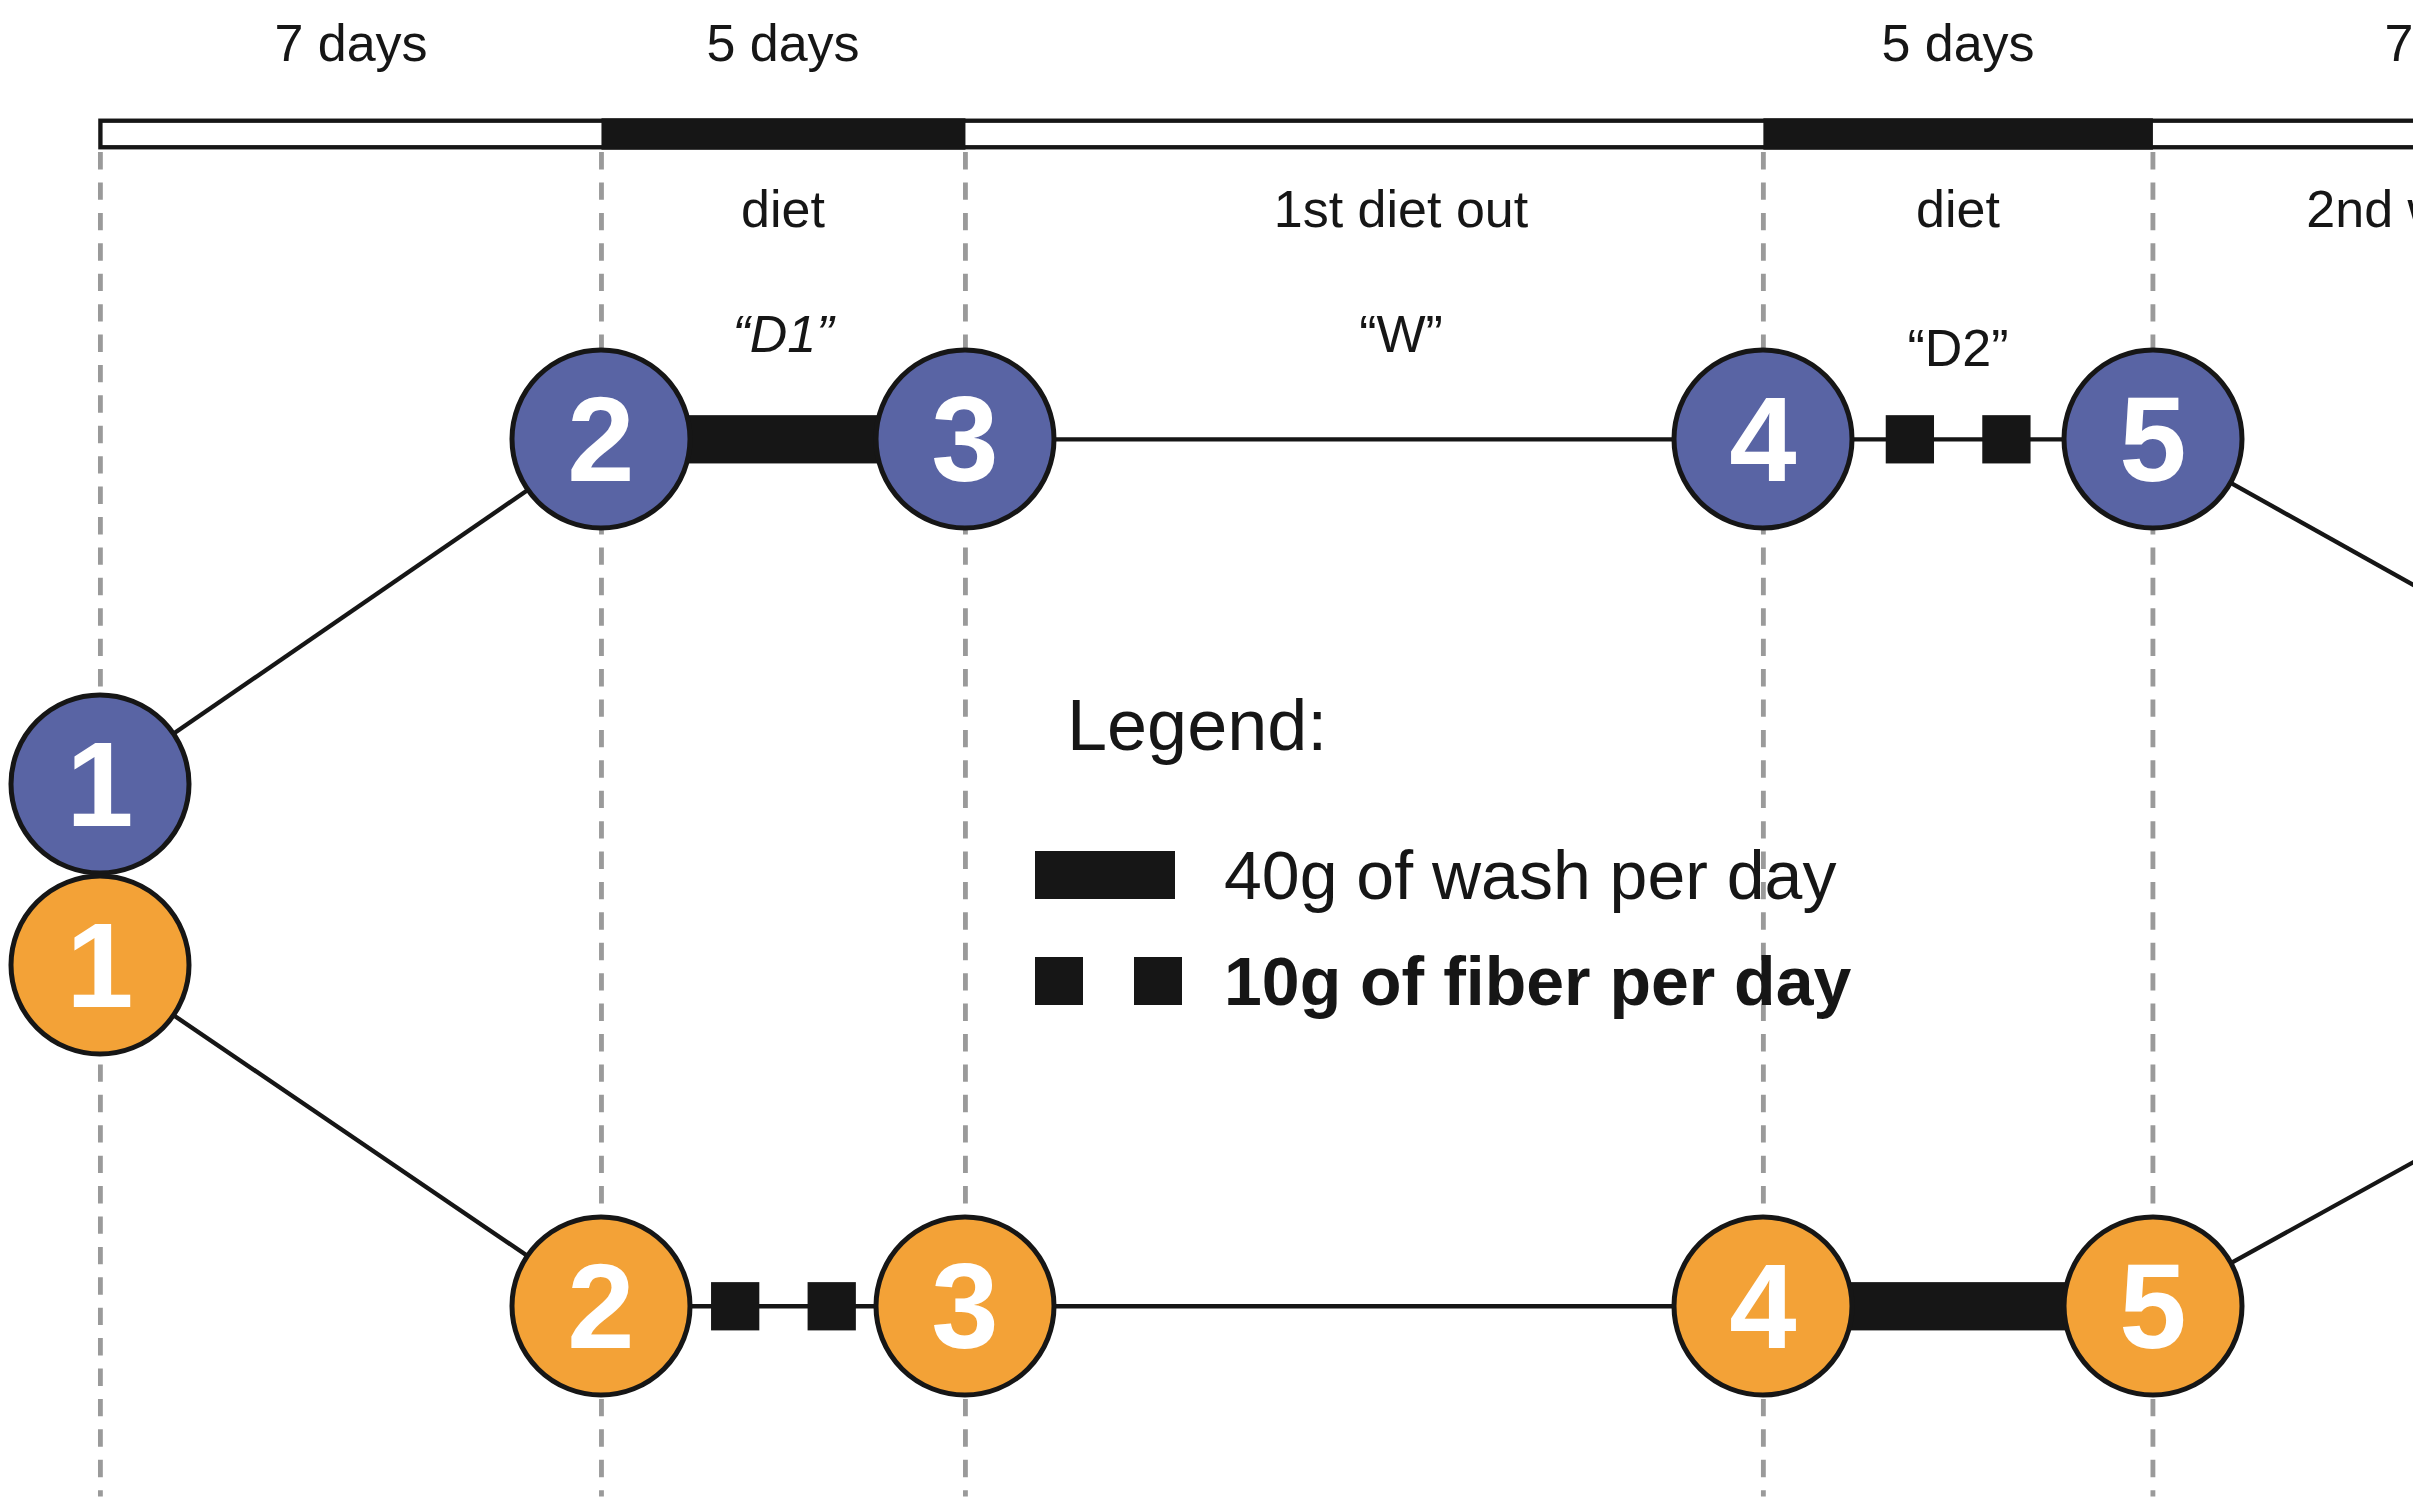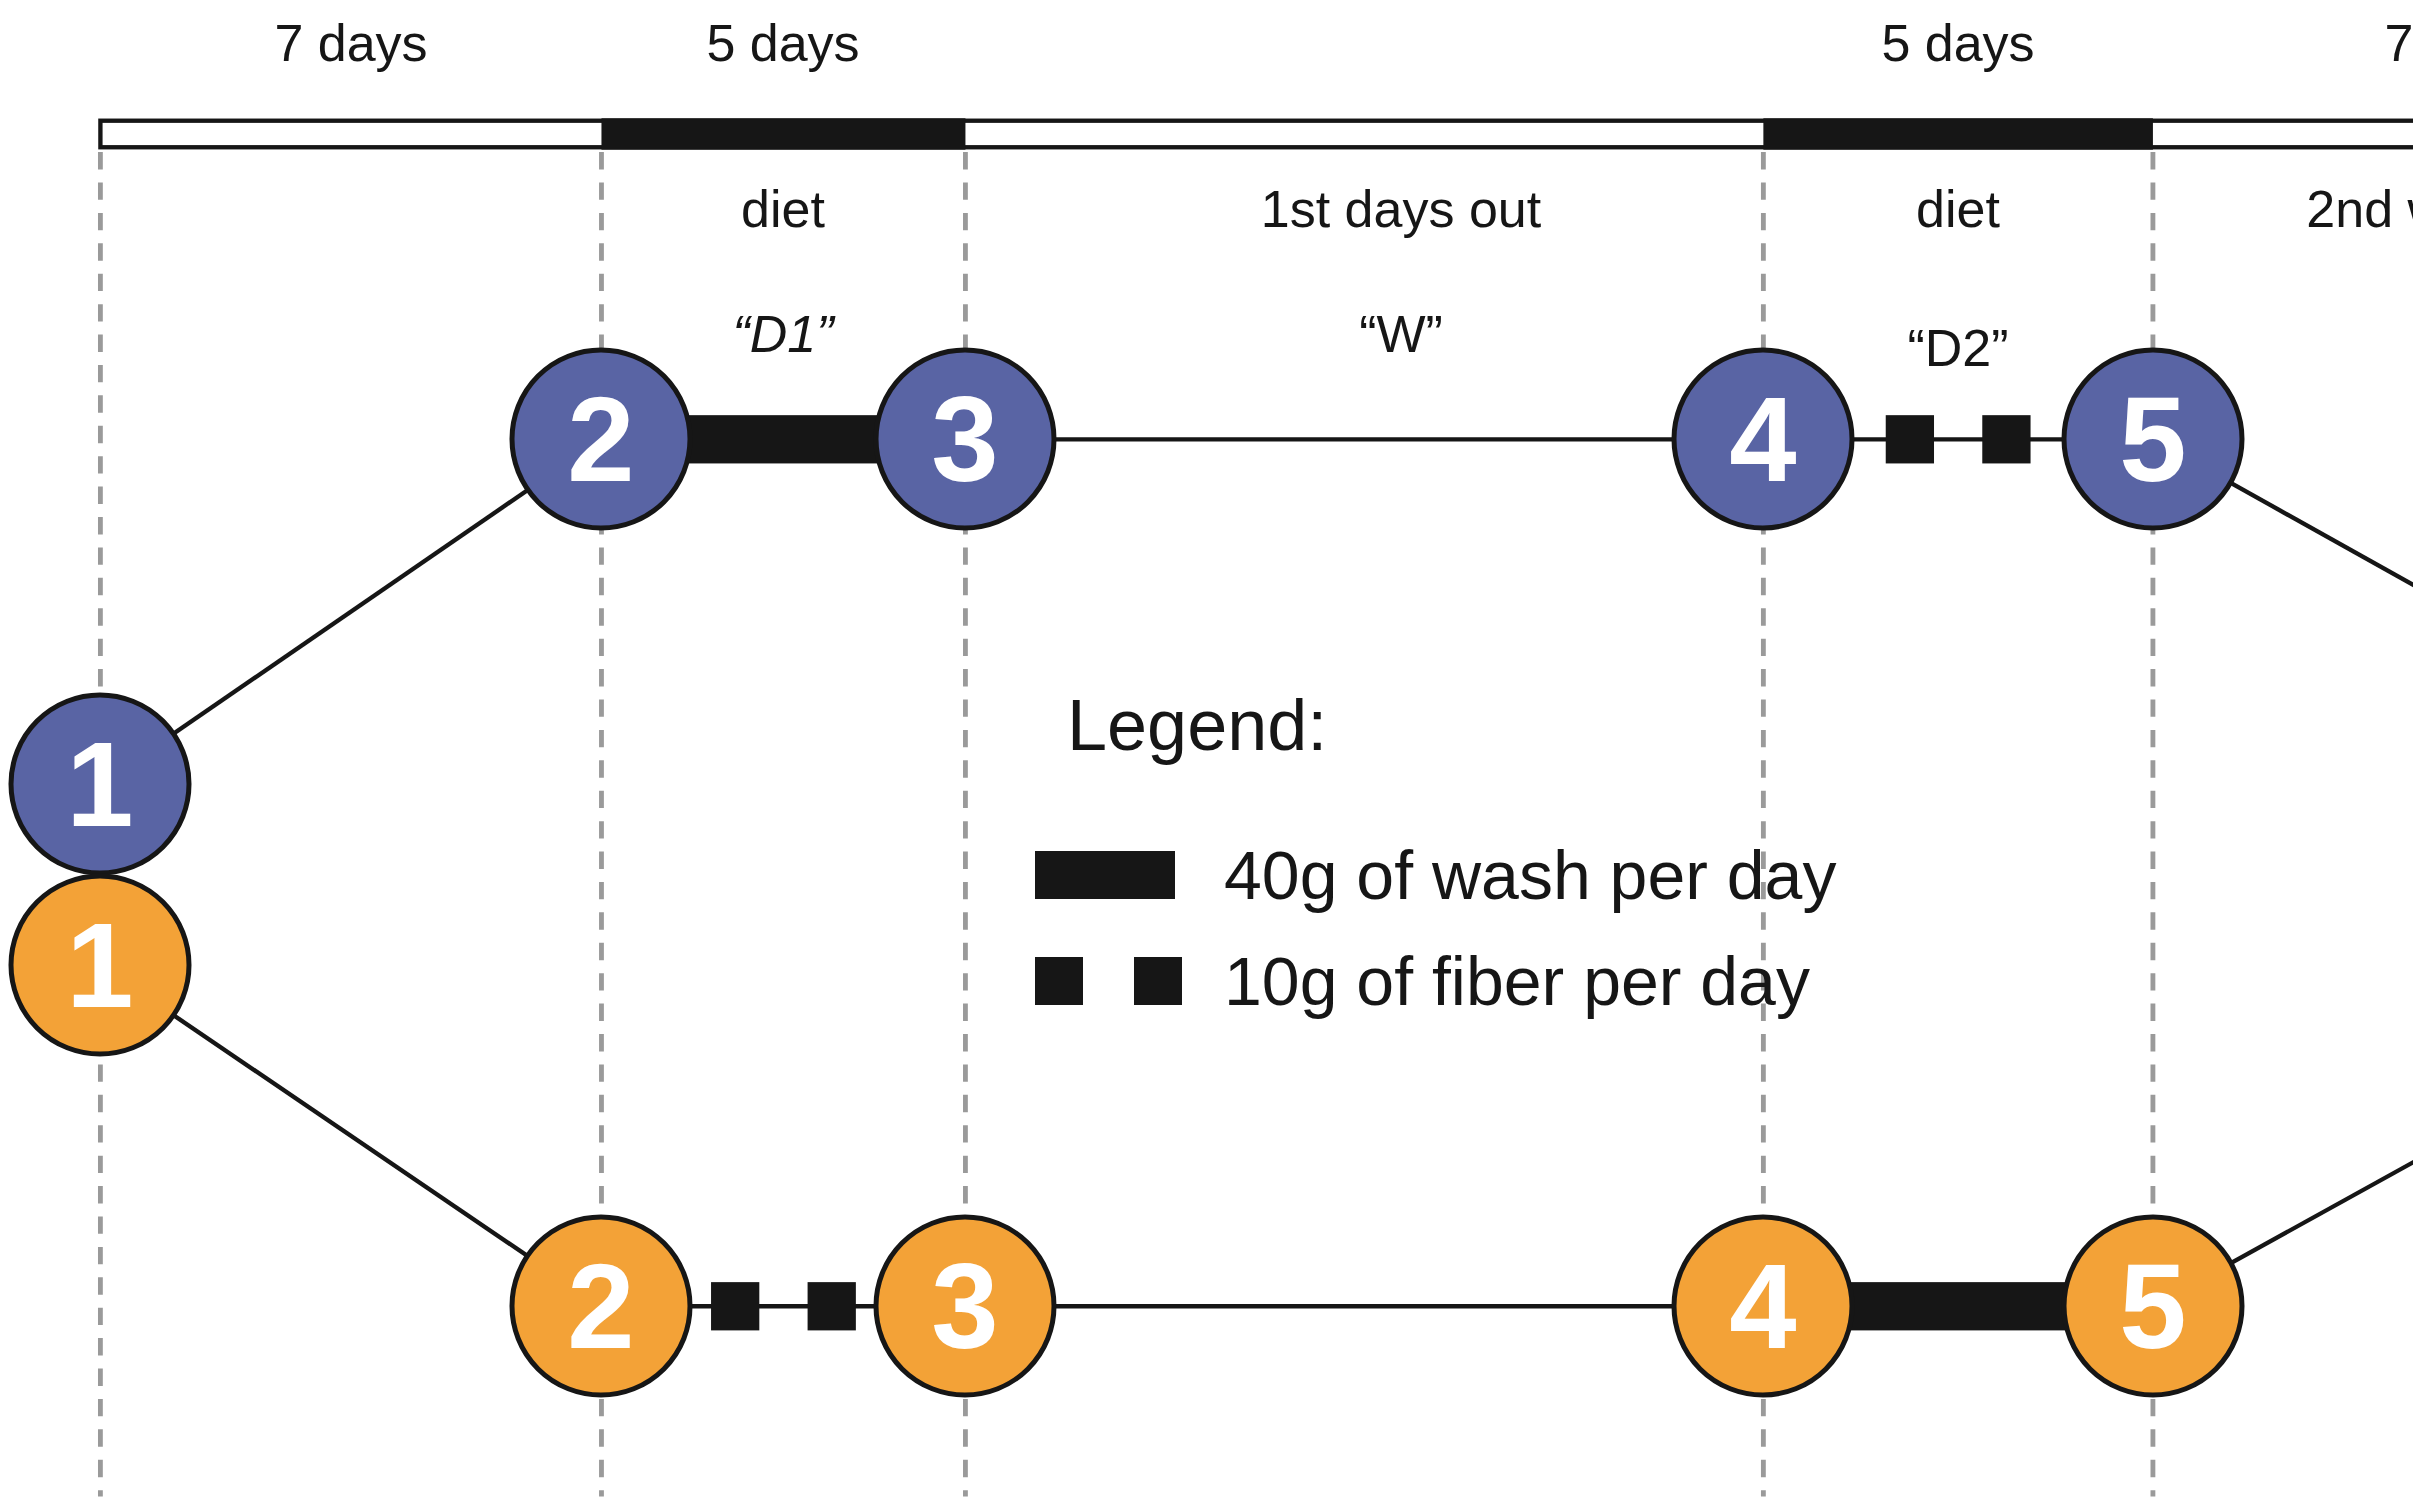--- a/index.html
+++ b/index.html
@@ -44,21 +44,21 @@
     position:absolute;left:1067px;top:725px;
     transform:translateY(-50%);
     font-size:72px;line-height:1;white-space:nowrap;
   }
   .legend-item-label{
     position:absolute;left:1224px;
     transform:translateY(-50%);
     font-size:68px;line-height:1;white-space:nowrap;
   }
   .legend-label-40g{top:875px;}
-  .legend-label-10g{top:981px;}
+  .legend-label-10g{top:981px;font-weight:bold;}
   .swatch-bar{
     position:absolute;left:1035px;top:851px;
     width:140px;height:48px;background:var(--ink);
   }
   .swatch-sq{
     position:absolute;top:957px;
     width:48px;height:48px;background:var(--ink);
   }
   .swatch-sq-a{left:1035px;}
   .swatch-sq-b{left:1134px;}
@@ -100,21 +100,21 @@
         <rect x="3828" y="2656" width="457" height="100" fill="#161616"></rect>
         <line x1="4460" y1="2706" x2="5736" y2="2000" stroke="#161616" stroke-width="9"></line>
       </g>
   </svg>
 
   <div class="layer" id="labels-layer">
       <div class="lbl" style="left: 351px; top: 43px;">7 days</div>
       <div class="lbl" style="left: 783px; top: 43px;">5 days</div>
       <div class="lbl" style="left: 783px; top: 209px;">diet</div>
       <div class="lbl" style="left: 783px; top: 334px; font-style: italic;">“D1”</div>
-      <div class="lbl" style="left: 1401px; top: 209px;">1st days out</div>
+      <div class="lbl" style="left: 1401px; top: 209px;">1st diet out</div>
       <div class="lbl" style="left: 1401px; top: 334px;">“W”</div>
       <div class="lbl" style="left: 1958px; top: 43px;">5 days</div>
       <div class="lbl" style="left: 1958px; top: 209px;">diet</div>
       <div class="lbl" style="left: 1958px; top: 348px;">“D2”</div>
       <div class="lbl" style="left: 2461px; top: 43px;">7 days</div>
       <div class="lbl" style="left: 2461px; top: 209px;">2nd wash out</div>
     </div>
 
   <div class="layer" id="nodes-layer">
       <div class="node" style="left: 100px; top: 784px; background: rgb(89, 100, 164);">1</div>

